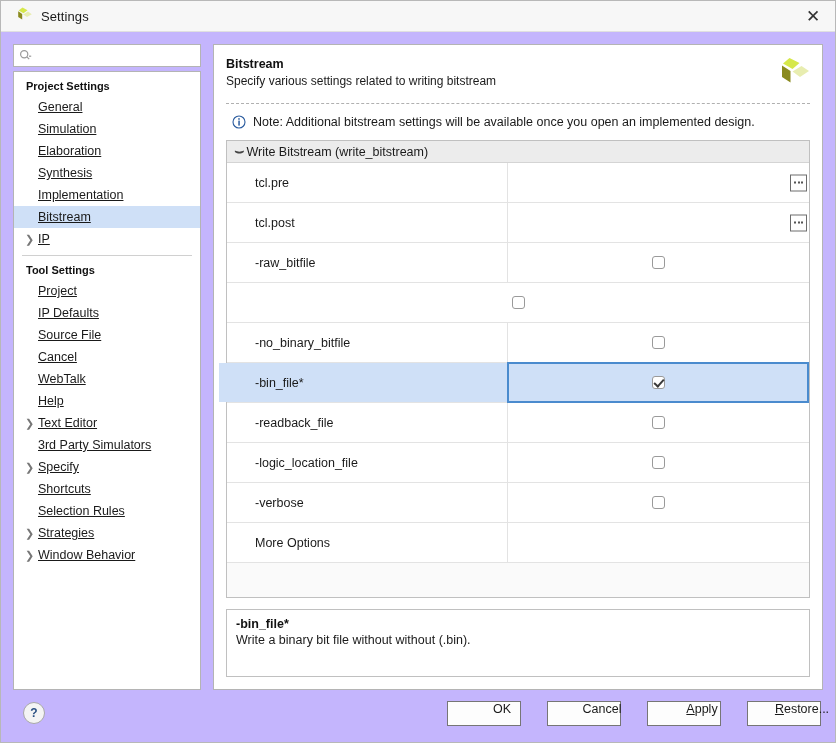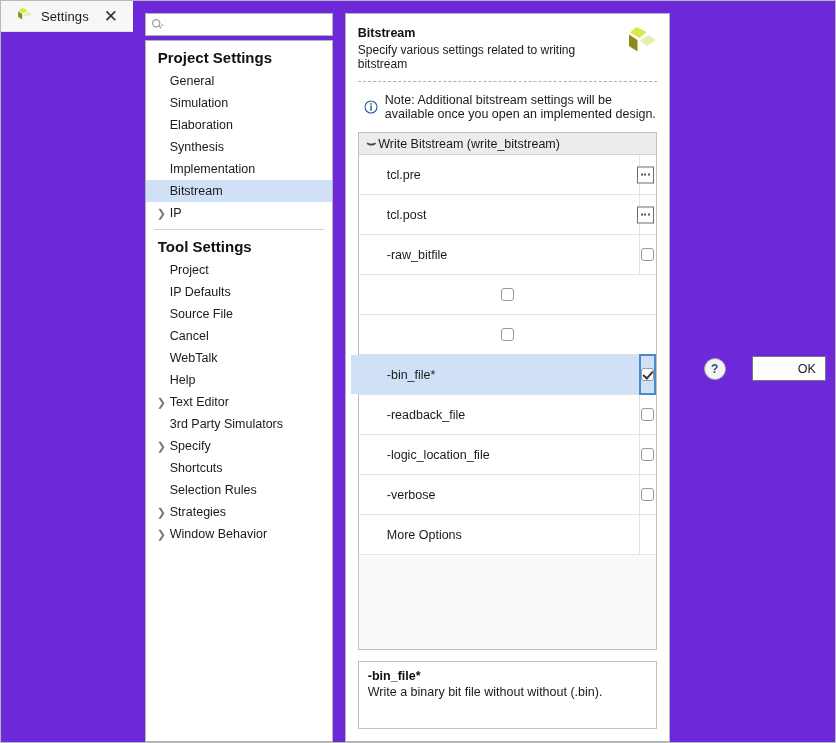--- a/index.html
+++ b/index.html
@@ -6,24 +6,24 @@
   html, body {
     margin: 0; padding: 0;
     width: 836px; height: 743px;
     overflow: hidden;
     font-family: "Liberation Sans", sans-serif;
     background: #f0f0f0;
   }
   #app {
     position: relative;
     width: 836px; height: 743px;
-    background: #6d28d9;
+    background: #c4b5fd;
     border: 1px solid #b8b8b8;
     display: flex;
-    flex-direction: row;
+    flex-direction: column;
   }
 
   
   .titlebar {
     height: 31px;
     background: #f7f7f7;
     border-bottom: 1px solid #e0e0e0;
     display: flex;
     align-items: center;
     padding: 0 0 0 12px;
@@ -78,31 +78,32 @@
     flex: 1 1 auto; padding: 0 3px; height: 19px;
   }
   .nav {
     flex: 1 1 auto;
     border: 1px solid #b4b4b4;
     background: #fff;
     overflow: hidden;
     padding-top: 5px;
   }
   .nav-group-title {
-    font-size: 15px; font-weight: bold; color: #111;
+    font-size: 11px; font-weight: bold; color: #111;
     padding: 3px 0 4px 12px;
   }
   .nav-sep { height: 1px; background: #d0d0d0; margin: 5px 8px 5px 8px; }
   .nav-item {
     height: 22px;
     display: flex; align-items: center;
     font-size: 12.5px; color: #1a1a1a;
     padding-left: 24px;
     position: relative;
     white-space: nowrap;
+    text-decoration: underline;
   }
   .nav-item.selected { background: #cfe0f7; }
   .nav-item .chev {
     position: absolute; left: 11px; top: 50%;
     transform: translateY(-50%);
     color: #777; font-size: 11px; line-height: 1;
     font-family: "DejaVu Sans", sans-serif;
   }
 
   
@@ -241,21 +242,21 @@
     font-size: 12px; font-weight: bold; color: #2a4f82;
     flex: 0 0 22px;
   }
   .footer .spacer { flex: 1 1 auto; }
   .btn {
     width: 74px; height: 25px;
     border: 1px solid #767676;
     background: #fdfdfd;
     font-family: "Liberation Sans", sans-serif;
     font-size: 12.5px; color: #1a1a1a;
-    display: flex; align-items: center; justify-content: center;
+    display: flex; justify-content: center;
     margin-left: 26px;
     padding-left: 36px;
   }
   .btn u { text-decoration: underline; }
 </style>
 </head>
 <body>
 
 <div id="app">
 
@@ -437,20 +438,23 @@
             </div>
           </div>
 
           <div class="row">
             <div class="c-val">
               <span class="cb"></span>
             </div>
           </div>
 
           <div class="row">
+            <div class="c-name">
+                <span>-no_binary_bitfile</span>
+              </div>
             <div class="c-val">
               <span class="cb"></span>
             </div>
           </div>
 
           <div class="row sel">
             <div class="c-name">
                 <span>-bin_file*</span>
               </div>
             <div class="c-val">

